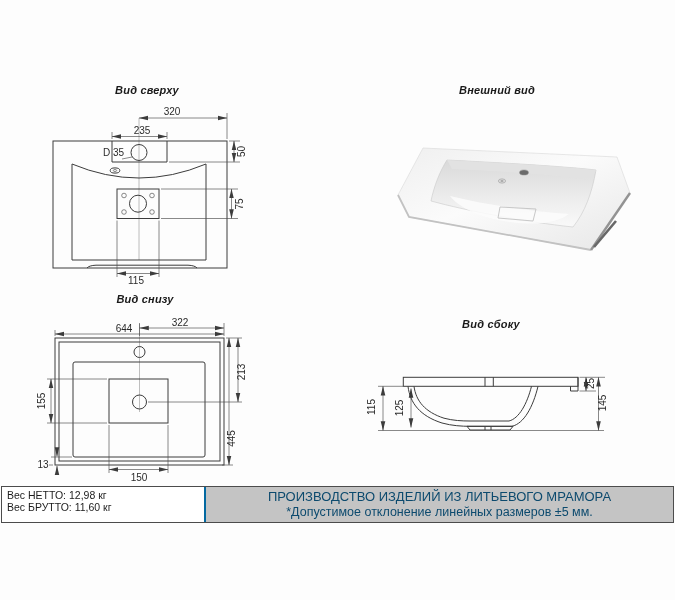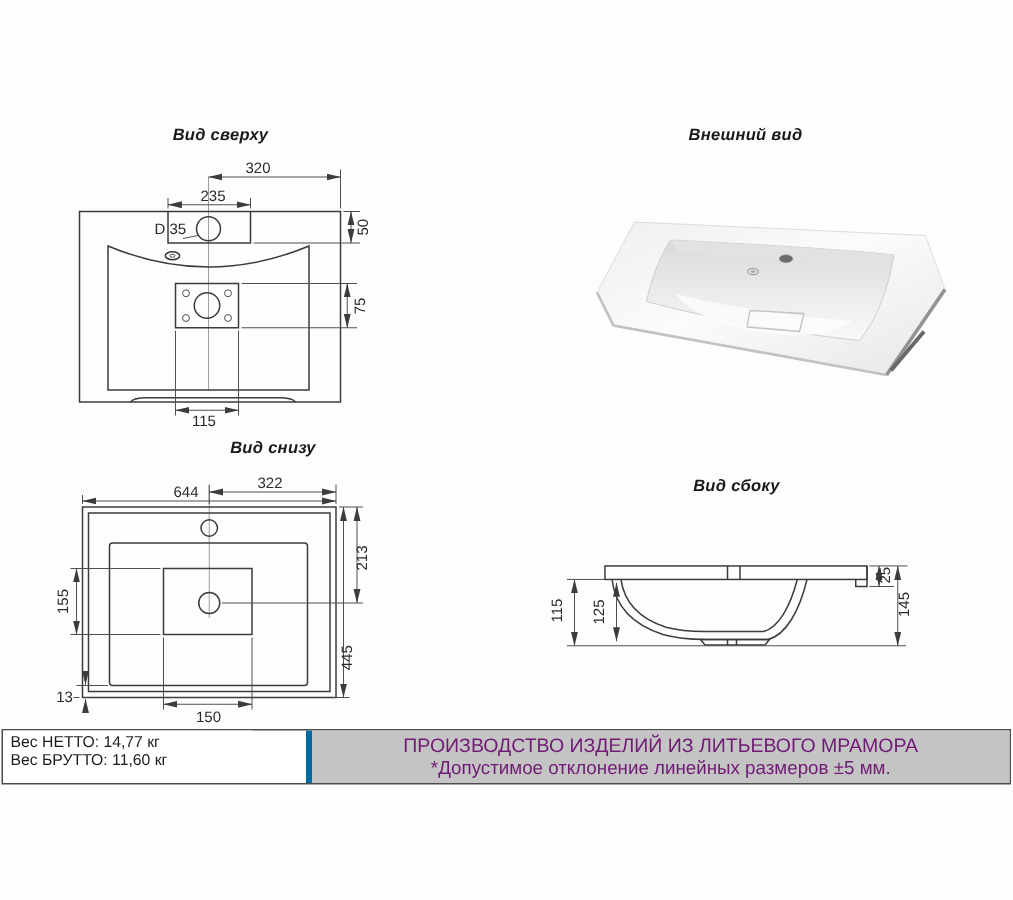--- a/index.html
+++ b/index.html
@@ -21,35 +21,35 @@
   .cl{stroke:#8a8a8a;stroke-width:.55;fill:none;}
   .footer{
     position:absolute;left:1px;top:486px;width:671px;height:35px;
     border:1px solid #4c4c4c;display:flex;background:#fff;
   }
   .cell-left{
     width:166px;flex:0 0 166px;padding:2px 0 0 5px;box-sizing:border-box;
     font-size:10.5px;line-height:1.17;color:#1c1c1c;background:#fff;
   }
   .cell-right{
-    flex:1;background:#c4c4c4;border-left:4px solid #0369a1;
+    flex:1;background:#c4c4c4;border-left:2px solid #0369a1;
     display:flex;flex-direction:column;justify-content:center;align-items:center;
-    text-align:center;color:#701a75;margin-left:36px;
+    text-align:center;color:#0c4a6e;margin-left:36px;
   }
   .pline1{font-size:13px;line-height:1.2;}
   .pline2{font-size:12.5px;line-height:1.2;}
 </style>
 </head>
 <body>
 
 <div class="sheet">
 
   <div class="vtitle" style="left:147px;top:84px;">Вид сверху</div>
   <div class="vtitle" style="left:497px;top:84px;">Внешний вид</div>
-  <div class="vtitle" style="left:145px;top:293px;margin-left:37px;">Вид снизу</div>
+  <div class="vtitle" style="left:145px;top:293px;">Вид снизу</div>
   <div class="vtitle" style="left:491px;top:318px;">Вид сбоку</div>
 
   <svg style="left:30px;top:100px;width:225px;height:190px;" viewBox="30 100 225 190">
     <defs>
       <marker id="arrT" markerWidth="10" markerHeight="8" refX="9.3" refY="4" orient="auto-start-reverse" markerUnits="userSpaceOnUse">
         <path d="M0,1.7 L9.5,4 L0,6.3 Z" fill="#3c3c3c"></path>
       </marker>
     </defs>
     <g>
       <line class="cl" x1="139" y1="118" x2="139" y2="260"></line>
@@ -194,21 +194,21 @@
       <path d="M450,196 C490,206 540,212 569,214 C559,222 538,226 510,222 C482,218 459,208 450,196 Z" fill="#fcfcfc" opacity="0.85"></path>
       <ellipse cx="524" cy="172.5" rx="4.5" ry="2.6" fill="#6b6b6b" stroke="#9a9a9a" stroke-width="0.5"></ellipse>
       <ellipse cx="502" cy="181" rx="3.6" ry="2.1" fill="#dedede" stroke="#9f9f9f" stroke-width="0.7"></ellipse>
       <ellipse cx="502" cy="181" rx="1.6" ry="0.9" fill="#a8a8a8"></ellipse>
       <path d="M500,207 L536,209 L533,221 L498,218 Z" fill="none" stroke="#c2c2c2" stroke-width="0.9" stroke-linejoin="round"></path>
     </g>
   </svg>
 
   <div class="footer">
     <div class="cell-left">
-      <div>Вес НЕТТО: 14,77 кг</div>
+      <div>Вес НЕТТО: 12,98 кг</div>
       <div>Вес БРУТТО: 11,60 кг</div>
     </div>
     <div class="cell-right">
       <div class="pline1">ПРОИЗВОДСТВО ИЗДЕЛИЙ ИЗ ЛИТЬЕВОГО МРАМОРА</div>
       <div class="pline2">*Допустимое отклонение линейных размеров ±5 мм.</div>
     </div>
   </div>
 
 </div>
 

